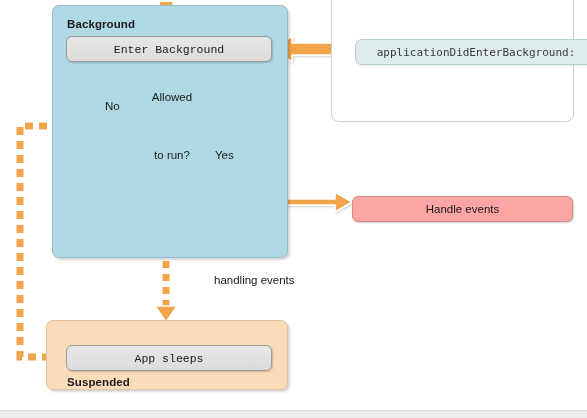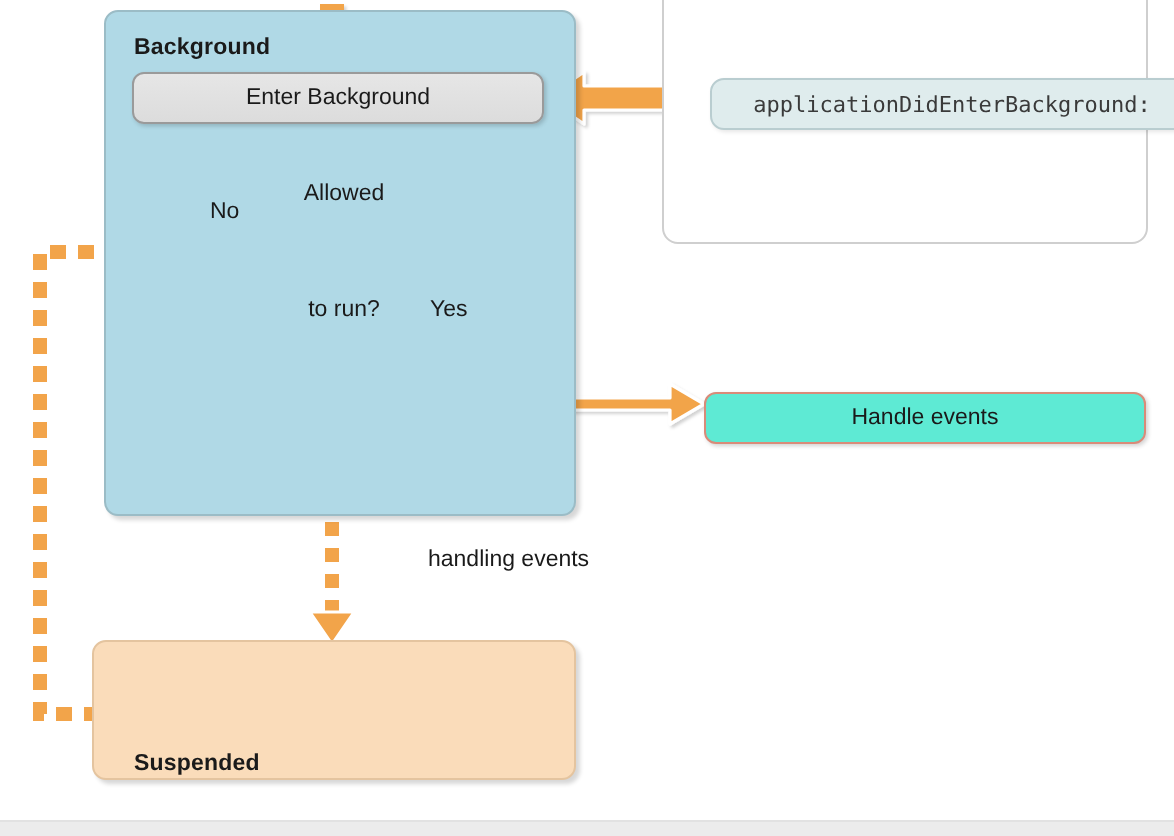--- a/index.html
+++ b/index.html
@@ -97,23 +97,24 @@
     font-size: 11.5px;
     color: #1a1a1a;
     border-radius: 6px;
     text-align: center;
     white-space: nowrap;
   }
   .node-grey {
     background: linear-gradient(180deg,#e6e6e6 0%,#dcdcdc 100%);
     border: 1px solid #9a9a9a;
     box-shadow: 1px 1px 2px rgba(0,0,0,0.18);
+    font-family: Liberation Mono, monospace;
   }
   .node-red {
-    background: #5eead4;
+    background: #fca5a5;
     border: 1px solid #d98b79;
     box-shadow: 1px 1px 2px rgba(0,0,0,0.18);
   }
   .node-code {
     background: #dfeced;
     border: 1px solid #b9cdd0;
     font-family: "DejaVu Sans Mono", "Liberation Mono", monospace;
     font-size: 11px;
     color: #3a3a3a;
     border-radius: 7px;
@@ -275,20 +276,21 @@
   <div class="free-label label-yes">Yes</div>
 
   <div class="free-label label-sleep">
     <div>handling events</div>
   </div>
 
   <div class="panel panel-suspended">
     <div class="panel-title">Suspended</div>
   </div>
 
+  <div class="node node-grey node-app-sleeps">App sleeps</div>
 
   <div class="node node-red node-handle-events">Handle events</div>
 
   <div class="panel panel-right"></div>
 
   <div class="node node-code node-code-box">applicationDidEnterBackground:</div>
 
   <div class="page-band"></div>
 
 </div>

